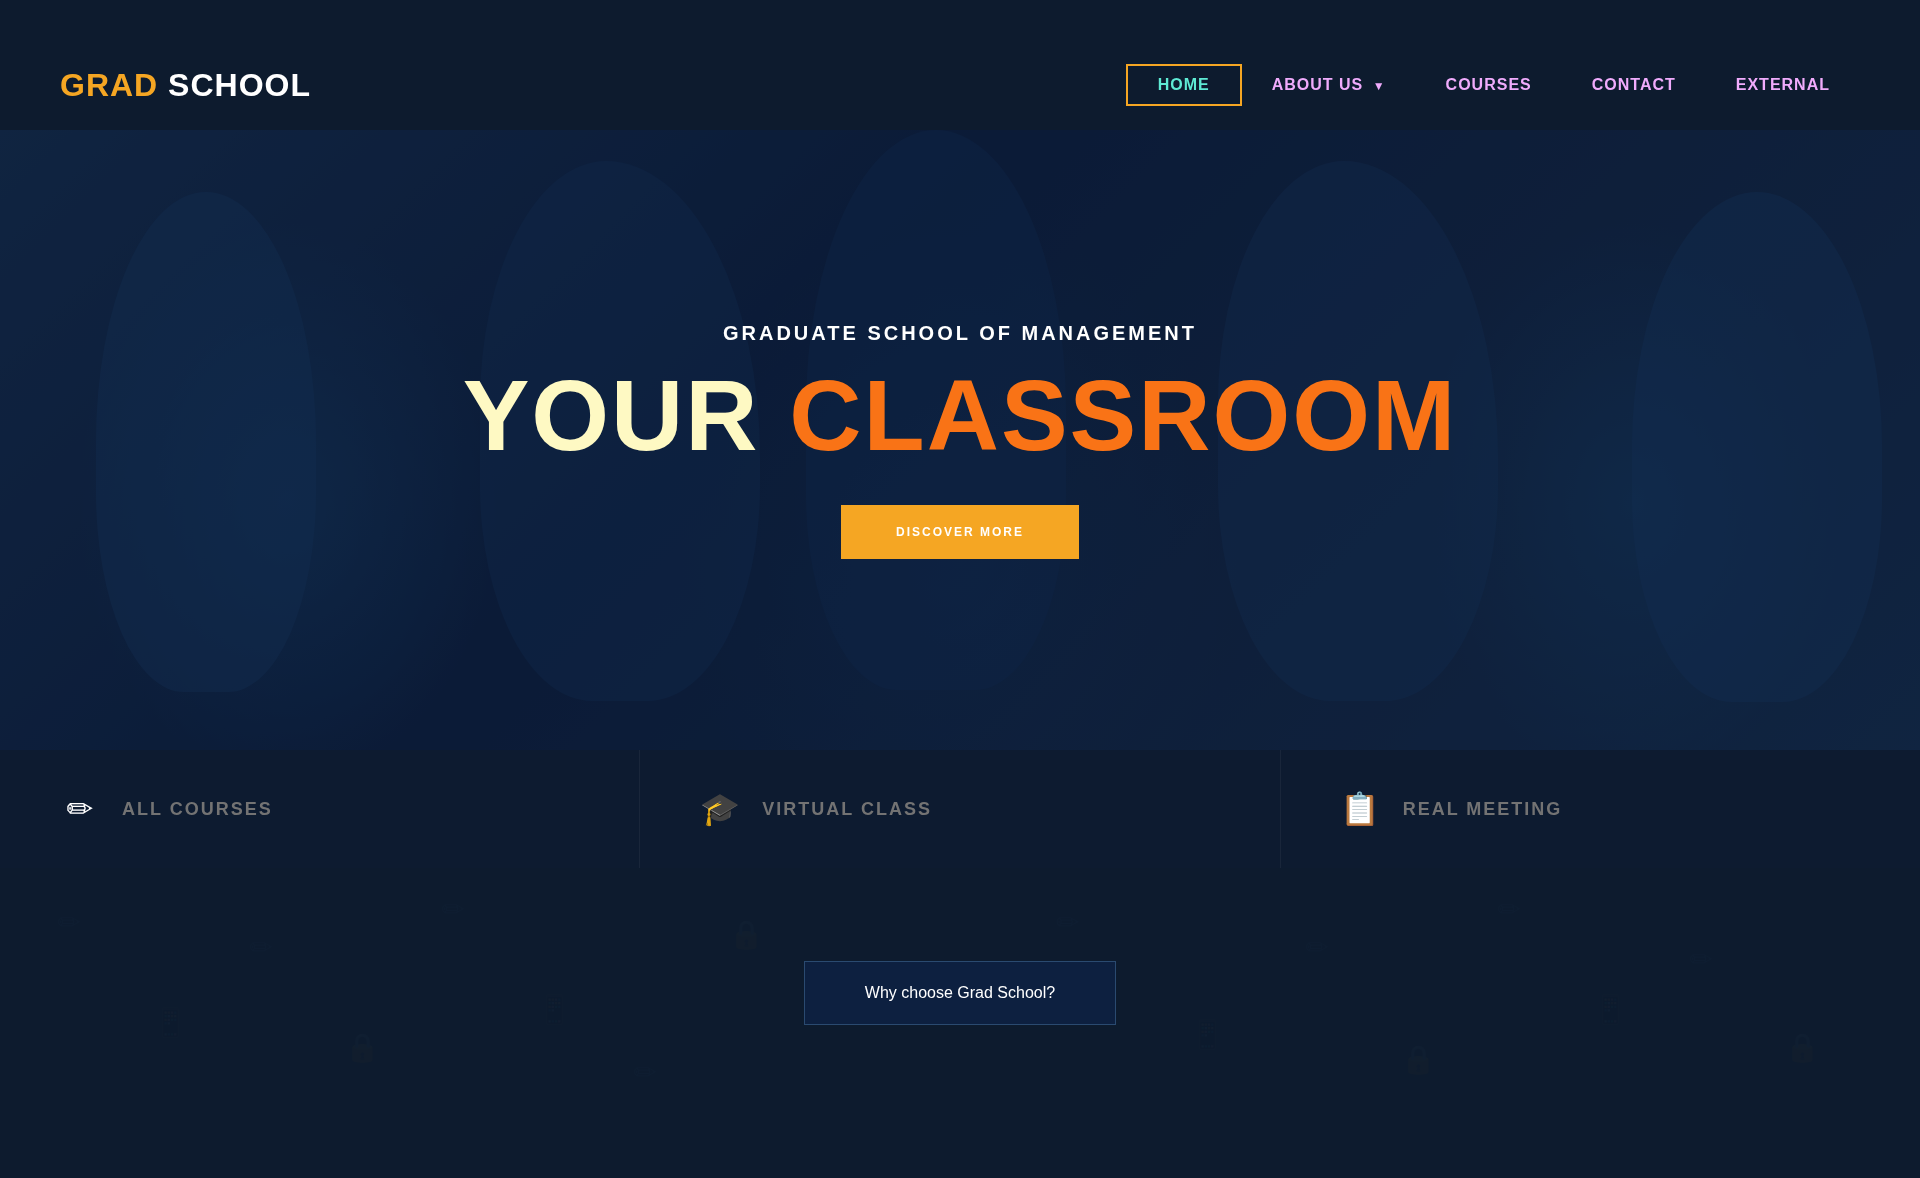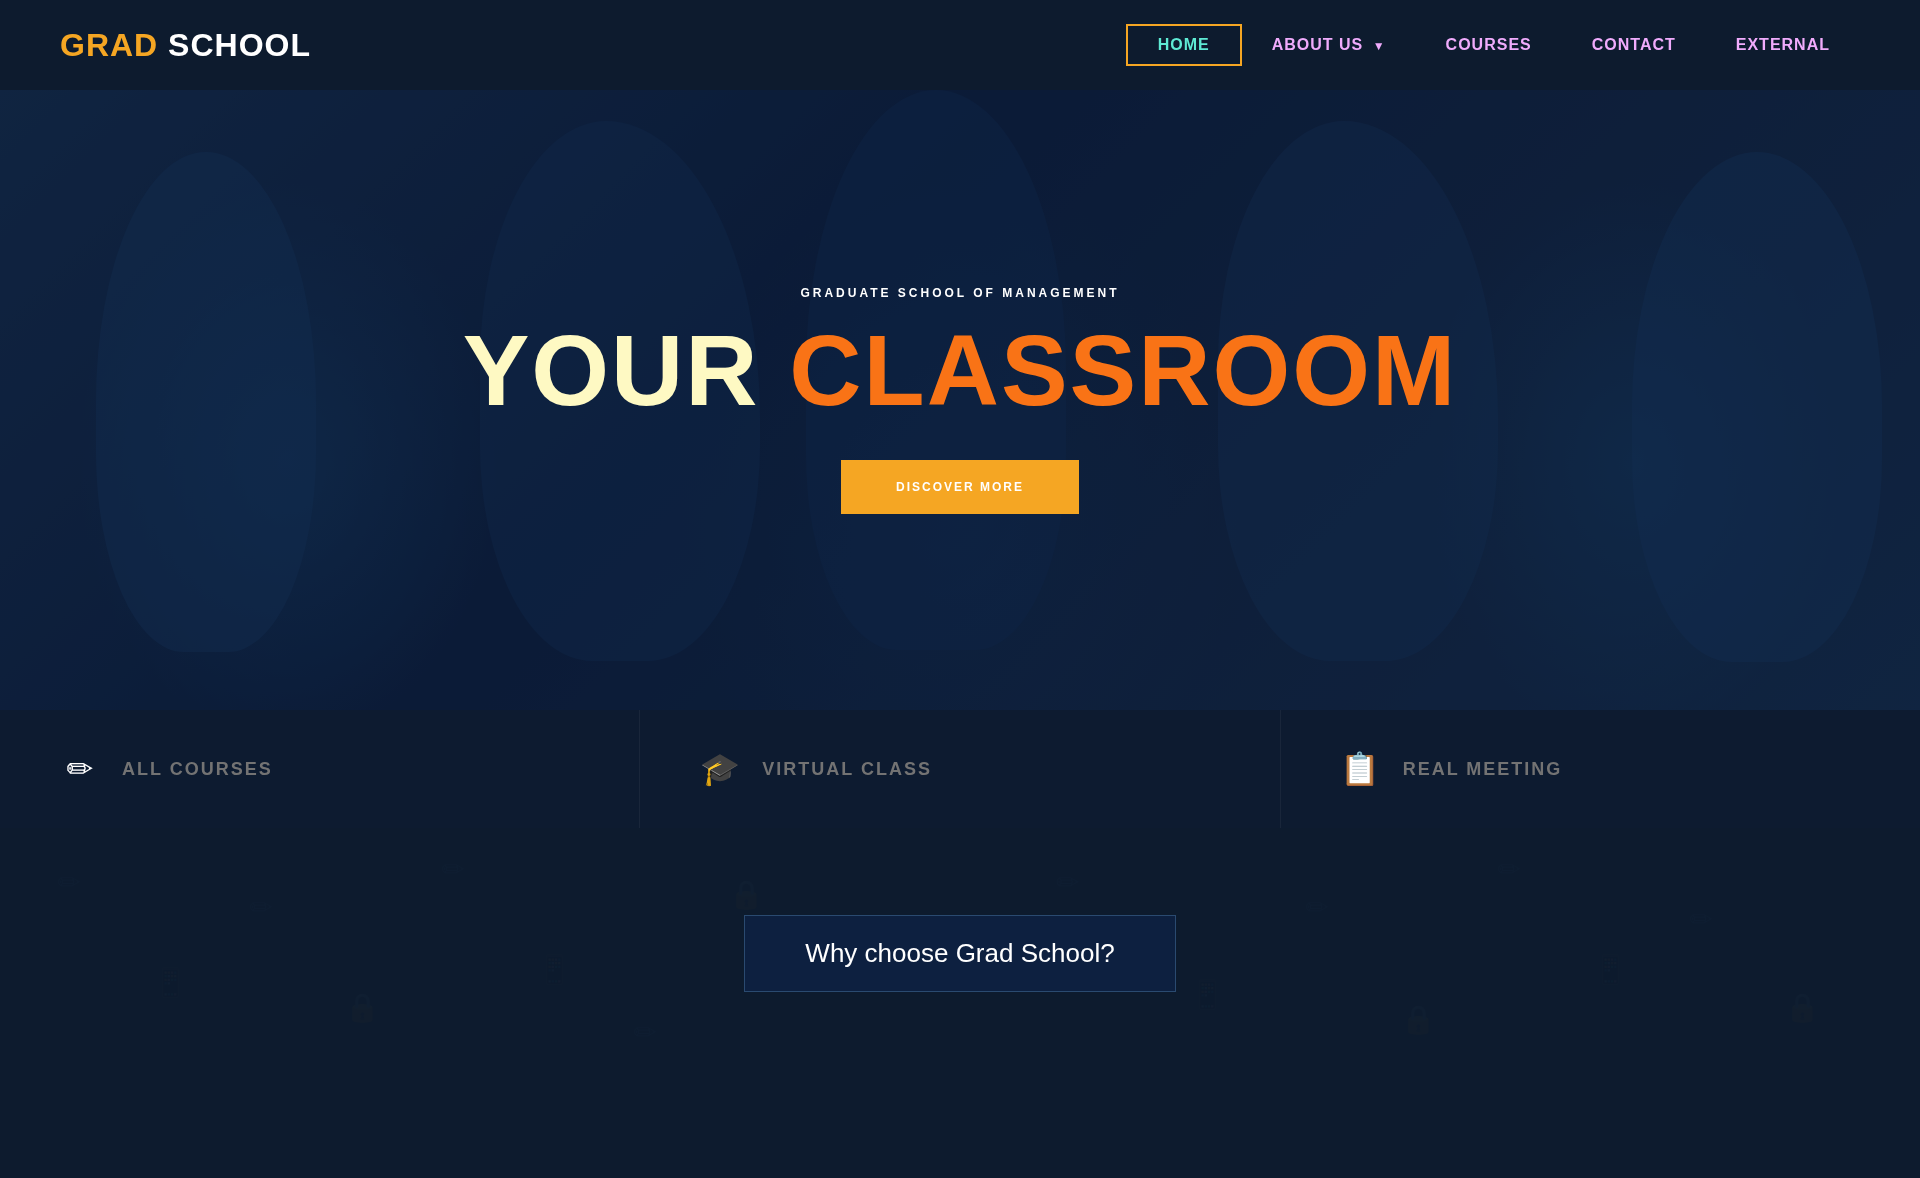--- a/index.html
+++ b/index.html
@@ -8,20 +8,21 @@
     
     .navbar {
       background: #0d1b2e;
       display: flex;
       align-items: center;
       justify-content: space-between;
       padding: 0 60px;
       height: 90px;
       position: relative;
       z-index: 10;
+      margin-top: 40px;
     }
     .logo {
       font-size: 32px;
       font-weight: 900;
       letter-spacing: 1px;
     }
     .logo-grad { color: #f5a623; }
     .logo-school { color: #ffffff; }
     .nav-links {
       display: flex;
@@ -81,21 +82,21 @@
       inset: 0;
       display: flex;
       flex-direction: column;
       align-items: center;
       justify-content: center;
       text-align: center;
       gap: 20px;
     }
     .hero-subtitle {
       color: #ffffff;
-      font-size: 12px;
+      font-size: 20px;
       font-weight: 600;
       letter-spacing: 3px;
       text-transform: uppercase;
     }
     .hero-title {
       font-size: 100px;
       font-weight: 900;
       line-height: 1;
       letter-spacing: 2px;
       text-transform: uppercase;
@@ -163,21 +164,21 @@
       inset: 0;
       opacity: 0.08;
     }
     .why-box {
       position: relative;
       z-index: 2;
       background: #0d2040;
       border: 1.5px solid #2a4a70;
       padding: 22px 60px;
       color: #ffffff;
-      font-size: 26px;
+      font-size: 16px;
       font-weight: 500;
       cursor: pointer;
     }
 
     
     .pattern-item {
       position: absolute;
       color: rgba(100,150,200,0.25);
       font-size: 28px;
     }

